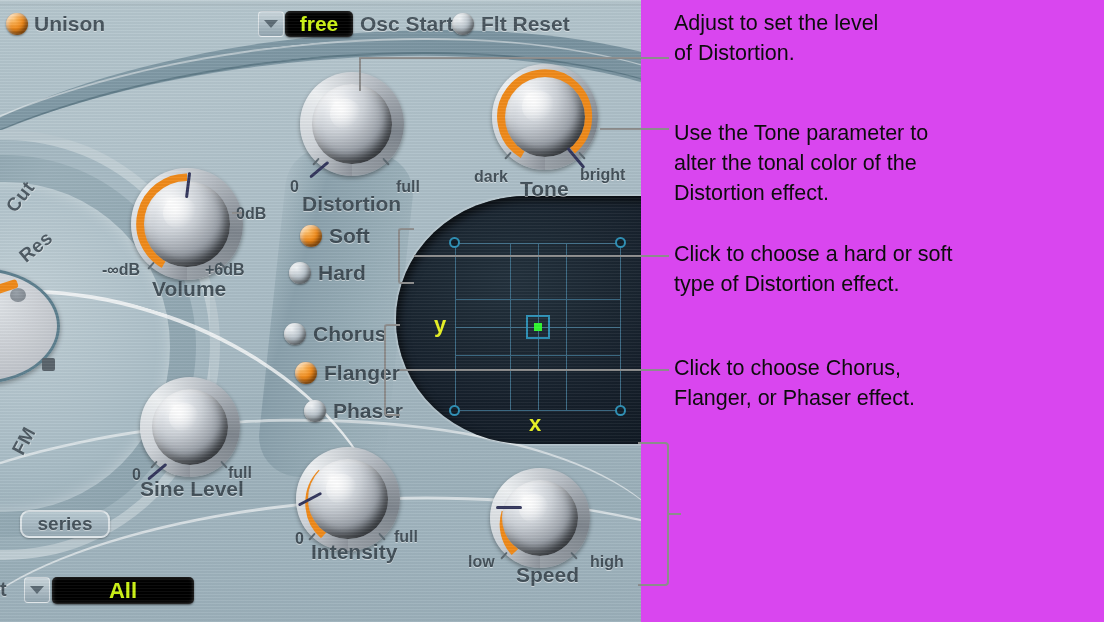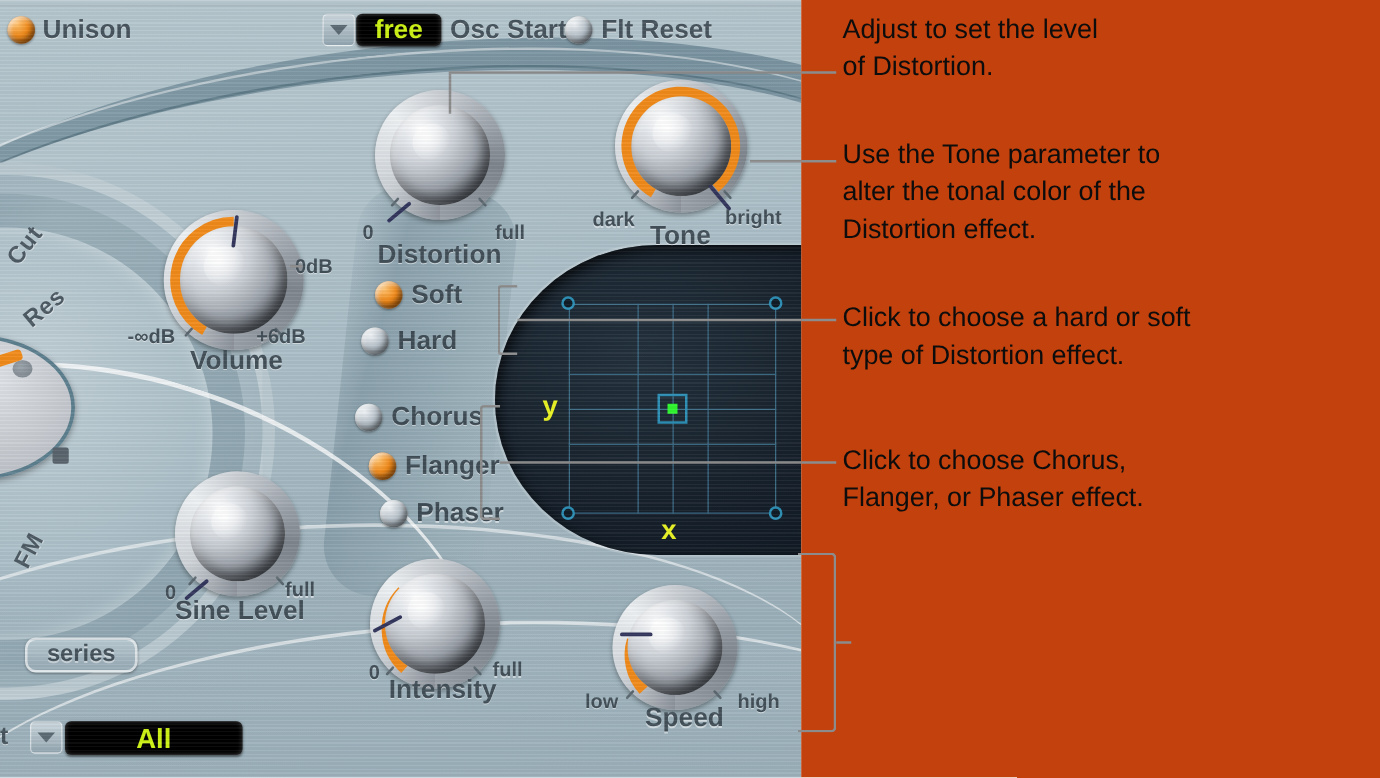--- a/index.html
+++ b/index.html
@@ -248,21 +248,21 @@
   #xypad .cursor i {
     position: absolute; left: 6px; top: 6px; width: 8px; height: 8px;
     background: #2ff52f; display: block;
   }
   .axis-lbl {
     position: absolute; color: #e8f224; font-weight: bold; font-size: 22px;
     font-family: "Liberation Sans", sans-serif;
   }
 
   
-  #notes { position: absolute; left: 641px; top: 0; width: 463px; height: 622px; background:#c2410c; }
+  #notes { position: absolute; left: 641px; top: 0; width: 463px; height: 622px; background:#d946ef; }
   .note {
     position: absolute; font-size: 21.5px; line-height: 30px;
     color: #0d0d0d; font-family: "Liberation Sans", sans-serif;
     white-space: pre-line;
   }
   .leader {
     position: absolute; background: #8c8c8c; height: 2px;
   }
   .vline { position: absolute; background: #8c8c8c; width: 2px; }
   .brace { position: absolute; border: 2px solid #8c8c8c; border-right: none; }
@@ -452,21 +452,21 @@
     <div class="leader" style="left:0px; top:57px;  width:28px;"></div>
     <div class="leader" style="left:0px; top:128px; width:28px;"></div>
     <div class="leader" style="left:0px; top:255px; width:28px;"></div>
     <div class="leader" style="left:0px; top:369px; width:28px;"></div>
 
     <div class="brace" style="left:-3px; top:442px; width:31px; height:144px; border-radius:0 4px 4px 0; border-left:none; border-right:2px solid #8c8c8c;"></div>
     <div class="leader" style="left:28px; top:513px; width:12px;"></div>
 
     <div class="note" style="left:33px; top:8px;">Adjust to set the level
 of Distortion.</div>
-    <div class="note" style="left:33px; top:108px;">Use the Tone parameter to
+    <div class="note" style="left:33px; top:118px;">Use the Tone parameter to
 alter the tonal color of the
 Distortion effect.</div>
     <div class="note" style="left:33px; top:353px;">Click to choose Chorus,
 Flanger, or Phaser effect.</div>
     <div class="note" style="left:33px; top:239px;">Click to choose a hard or soft
 type of Distortion effect.</div>
   </div>
 
 </div>
 

